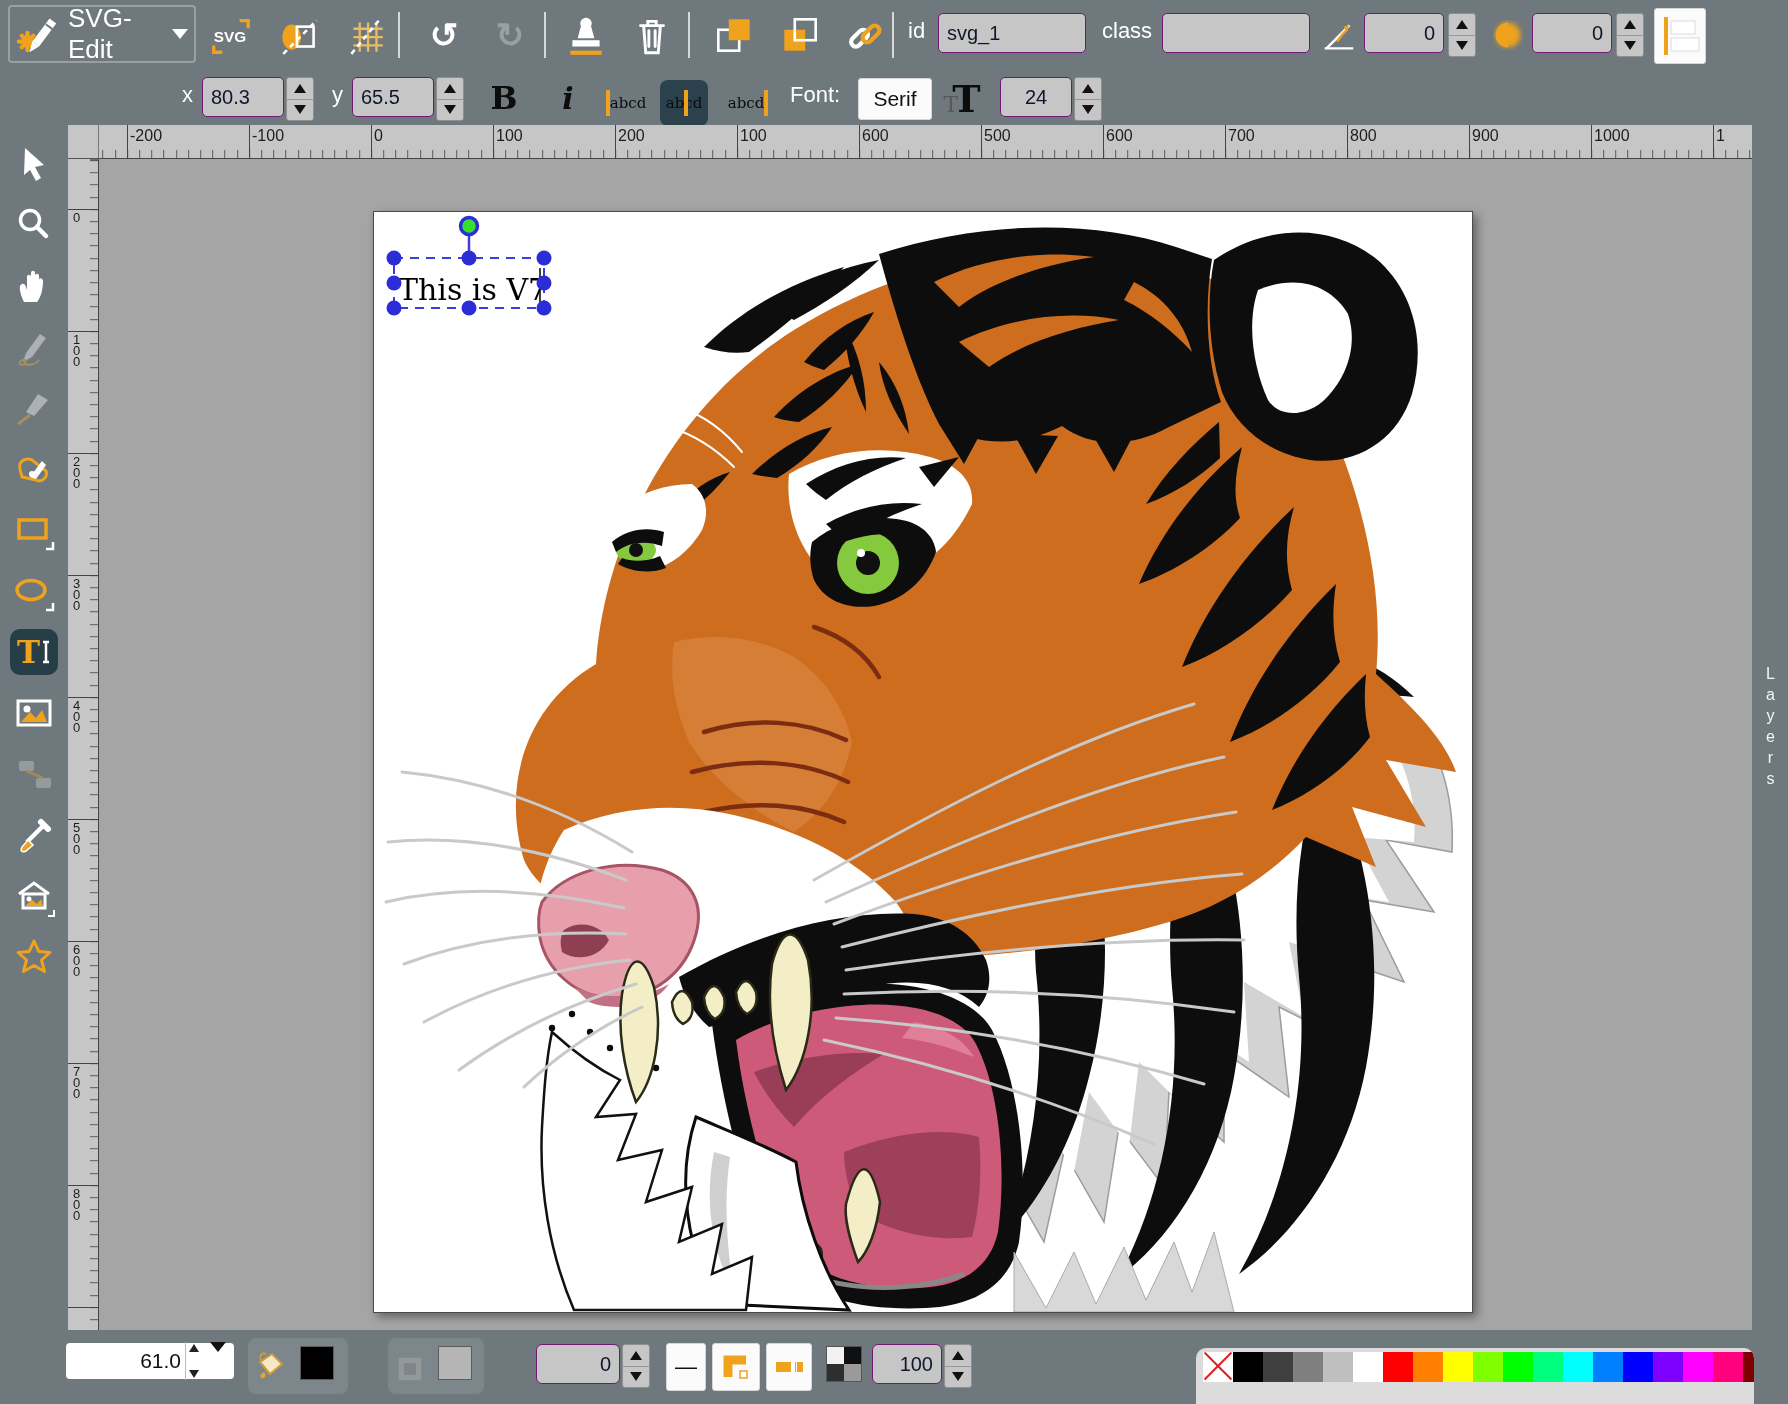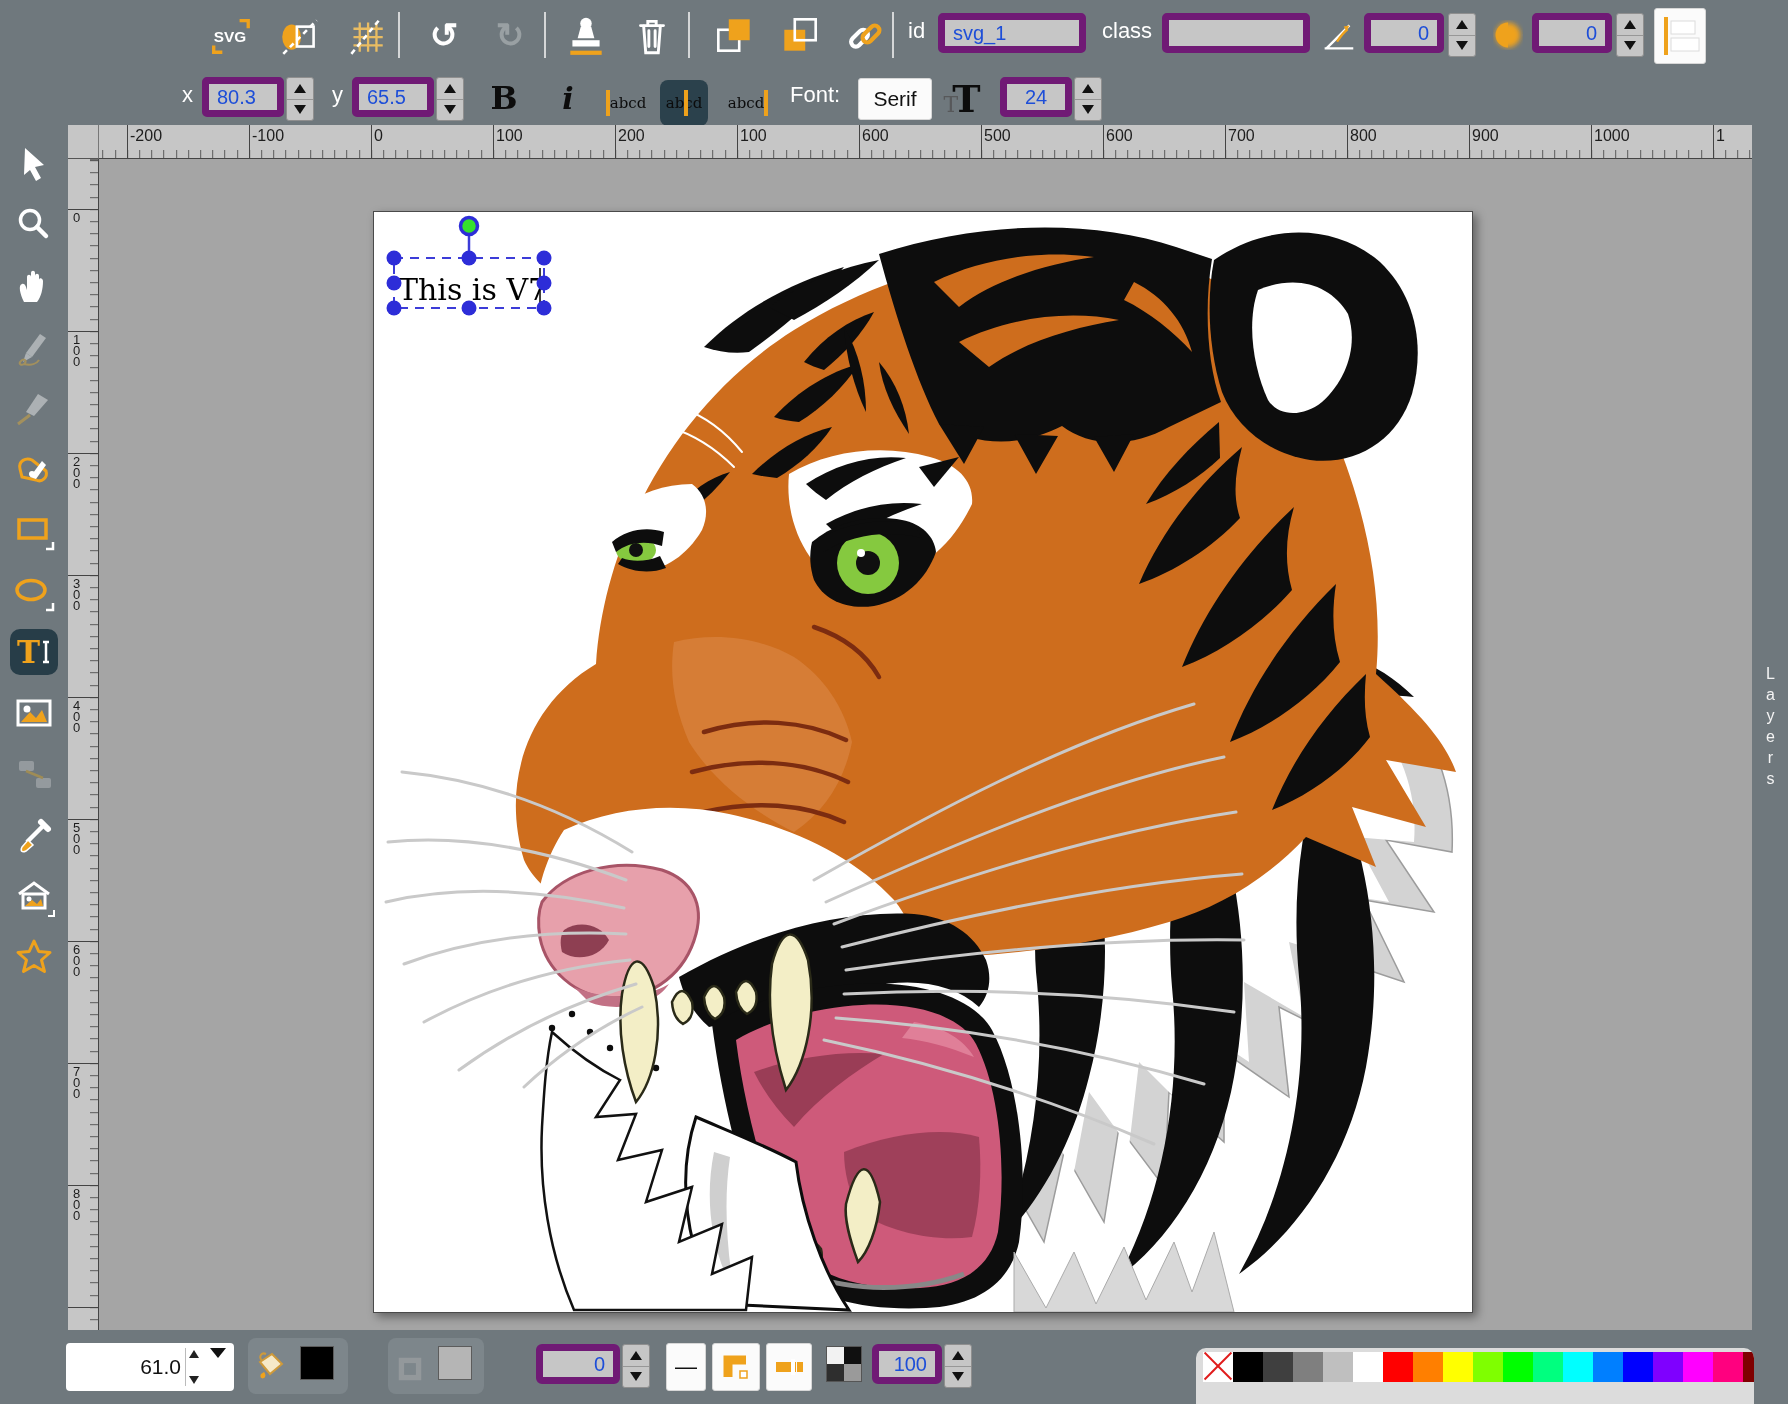--- a/index.html
+++ b/index.html
@@ -8,21 +8,21 @@
   .tbar{position:absolute;left:0;width:1788px;background:#6f787d;}
   #row1{top:0;height:70px;}
   #row2{top:70px;height:55px;}
   .vsep{position:absolute;top:12px;width:2px;height:46px;background:#e8e8e8;opacity:.85;}
   .icon-btn{position:absolute;top:11px;width:48px;height:48px;display:flex;align-items:center;justify-content:center;cursor:pointer;}
   .glyph{font-size:34px;font-weight:bold;line-height:1;}
   #logo-box{position:absolute;left:8px;top:5px;width:188px;height:58px;border:2px solid #9aa0a2;border-radius:4px;display:flex;align-items:center;gap:6px;padding:0 6px;box-sizing:border-box;}
   #logo-title{color:#fff;font-size:26px;}
   .dd-arrow{width:0;height:0;border-left:8px solid transparent;border-right:8px solid transparent;border-top:10px solid #fff;}
   .field-label{position:absolute;color:#fff;font-size:22px;top:18px;}
-  .ginput{position:absolute;top:13px;height:40px;background:#c6c6c6;border:7px solid #701a75;border-radius:5px;color:#1d4ed8;font-size:20px;padding:0 8px;box-sizing:border-box;font-family:"Liberation Sans",sans-serif;}
+  .ginput{position:absolute;top:13px;height:40px;background:#c6c6c6;border:1px solid #701a75;border-radius:5px;color:#0f172a;font-size:20px;padding:0 8px;box-sizing:border-box;font-family:"Liberation Sans",sans-serif;}
   .spin{position:absolute;top:13px;width:26px;height:42px;background:#c6c6c6;border:1px solid #8f8f8f;border-radius:3px;display:flex;flex-direction:column;}
   .spin div{flex:1;display:flex;align-items:center;justify-content:center;cursor:pointer;}
   .spin div+div{border-top:1px solid #979797;}
   .tri-up{width:0;height:0;border-left:6px solid transparent;border-right:6px solid transparent;border-bottom:9px solid #111;}
   .tri-dn{width:0;height:0;border-left:6px solid transparent;border-right:6px solid transparent;border-top:9px solid #111;}
   .serif{font-family:"DejaVu Serif",serif;}
   .anchor-btn{position:absolute;top:10px;width:48px;height:46px;display:flex;align-items:center;justify-content:center;color:#0c0c0c;font-family:"DejaVu Serif",serif;font-size:15px;cursor:pointer;border-radius:8px;}
   .anchor-btn .bar{width:4px;height:26px;background:#efa21c;}
   .anchor-btn.sel{background:#2b414c;color:#0b0b0b;}
   .white-btn{position:absolute;background:#fbfbfb;border:1px solid #d7d7d7;border-radius:3px;display:flex;align-items:center;justify-content:center;cursor:pointer;}
@@ -50,21 +50,21 @@
     background-position:0 51px,100% 2.2px;
     background-repeat:repeat-y;}
   #ruler-left span{position:absolute;left:5px;font-size:13px;line-height:11px;color:#1d1d1d;white-space:pre;}
   #canvas{position:absolute;left:305px;top:86px;width:1098px;height:1100px;background:#fff;border:1px solid #4a4a4a;box-shadow:4px 4px 9px rgba(0,0,0,.4);}
   #canvas svg{position:absolute;left:0;top:0;}
   
   #layers-strip{position:absolute;left:1752px;top:125px;width:36px;height:1205px;background:#6f787d;display:flex;align-items:center;justify-content:center;}
   #layers-strip span{writing-mode:vertical-rl;text-orientation:upright;color:#f4f4f4;font-size:16px;letter-spacing:4px;}
   
   #bbar{position:absolute;left:0;top:1330px;width:1788px;height:74px;background:#6f787d;}
-  #zoombox{position:absolute;left:66px;top:13px;width:168px;height:48px;background:#fff;border-radius:4px;display:flex;align-items:center;}
+  #zoombox{position:absolute;left:66px;top:13px;width:168px;height:36px;background:#fff;border-radius:4px;display:flex;align-items:center;}
   #zoombox .zval{flex:1;text-align:right;font-size:21px;color:#111;padding-right:4px;}
   #zoombox .mini{display:flex;flex-direction:column;border-left:1px solid #bbb;height:34px;justify-content:space-between;padding:2px 3px;}
   .mtri-up{width:0;height:0;border-left:5px solid transparent;border-right:5px solid transparent;border-bottom:8px solid #222;}
   .mtri-dn{width:0;height:0;border-left:5px solid transparent;border-right:5px solid transparent;border-top:8px solid #222;}
   #zoombox .dd{padding:0 8px;}
   .swatch-box{position:absolute;top:16px;width:32px;height:32px;border:1px solid #5c5c5c;}
   .group-bg{position:absolute;top:8px;height:56px;background:#7d868b;border-radius:8px;}
   #palette{position:absolute;left:1196px;top:18px;width:558px;height:70px;background:#dcdcdc;border-radius:10px;display:flex;padding:4px 0 0 7px;box-sizing:border-box;overflow:hidden;}
   .swatch{width:30px;height:30px;flex:0 0 30px;cursor:pointer;}
   .swatch.none{background:#fff;position:relative;overflow:hidden;}
@@ -72,20 +72,34 @@
   .swatch.none::before{transform:rotate(45deg);}
   .swatch.none::after{transform:rotate(-45deg);}
   #checker{position:absolute;left:826px;top:16px;width:34px;height:34px;background:conic-gradient(from 0deg,#101010 0 25%,#9a9a9a 25% 50%,#2e2e2e 50% 75%,#f2f2f2 75%);border:1px solid #555;}
 </style>
 </head>
 <body>
 
 <div id="app">
 
   <div class="tbar" id="row1">
+    <div id="logo-box">
+      <span>
+        <svg width="46" height="46" viewBox="0 0 48 48">
+          <g stroke="#efa21c" stroke-width="4.5" stroke-linecap="round">
+            <path d="M12,25 V43 M3,34 H21 M6,28 L18,40 M6,40 L18,28"></path>
+          </g>
+          <path d="M17,34 L35,10 l7,5 -18,24 z" fill="#fff"></path>
+          <path d="M17,34 l7,5 -10,6 z" fill="#fff"></path>
+          <path d="M31,16 l7,5" stroke="#6f787d" stroke-width="2"></path>
+        </svg>
+      </span>
+      <span id="logo-title">SVG-Edit</span>
+      <span class="dd-arrow"></span>
+    </div>
 
     <div class="icon-btn" style="left:206px">
       <svg width="46" height="46" viewBox="0 0 48 48">
         <path d="M7,35 V42 H16 M34,9 H43 V17" fill="none" stroke="#efa21c" stroke-width="3.5"></path>
         <text x="7" y="31" font-size="16" font-weight="bold" fill="#fff" font-family="Liberation Sans,sans-serif">SVG</text>
       </svg>
     </div>
     <div class="icon-btn" style="left:276px">
       <svg width="46" height="46" viewBox="0 0 44 44">
         <ellipse cx="14" cy="24" rx="9" ry="12" fill="#efa21c"></ellipse>

